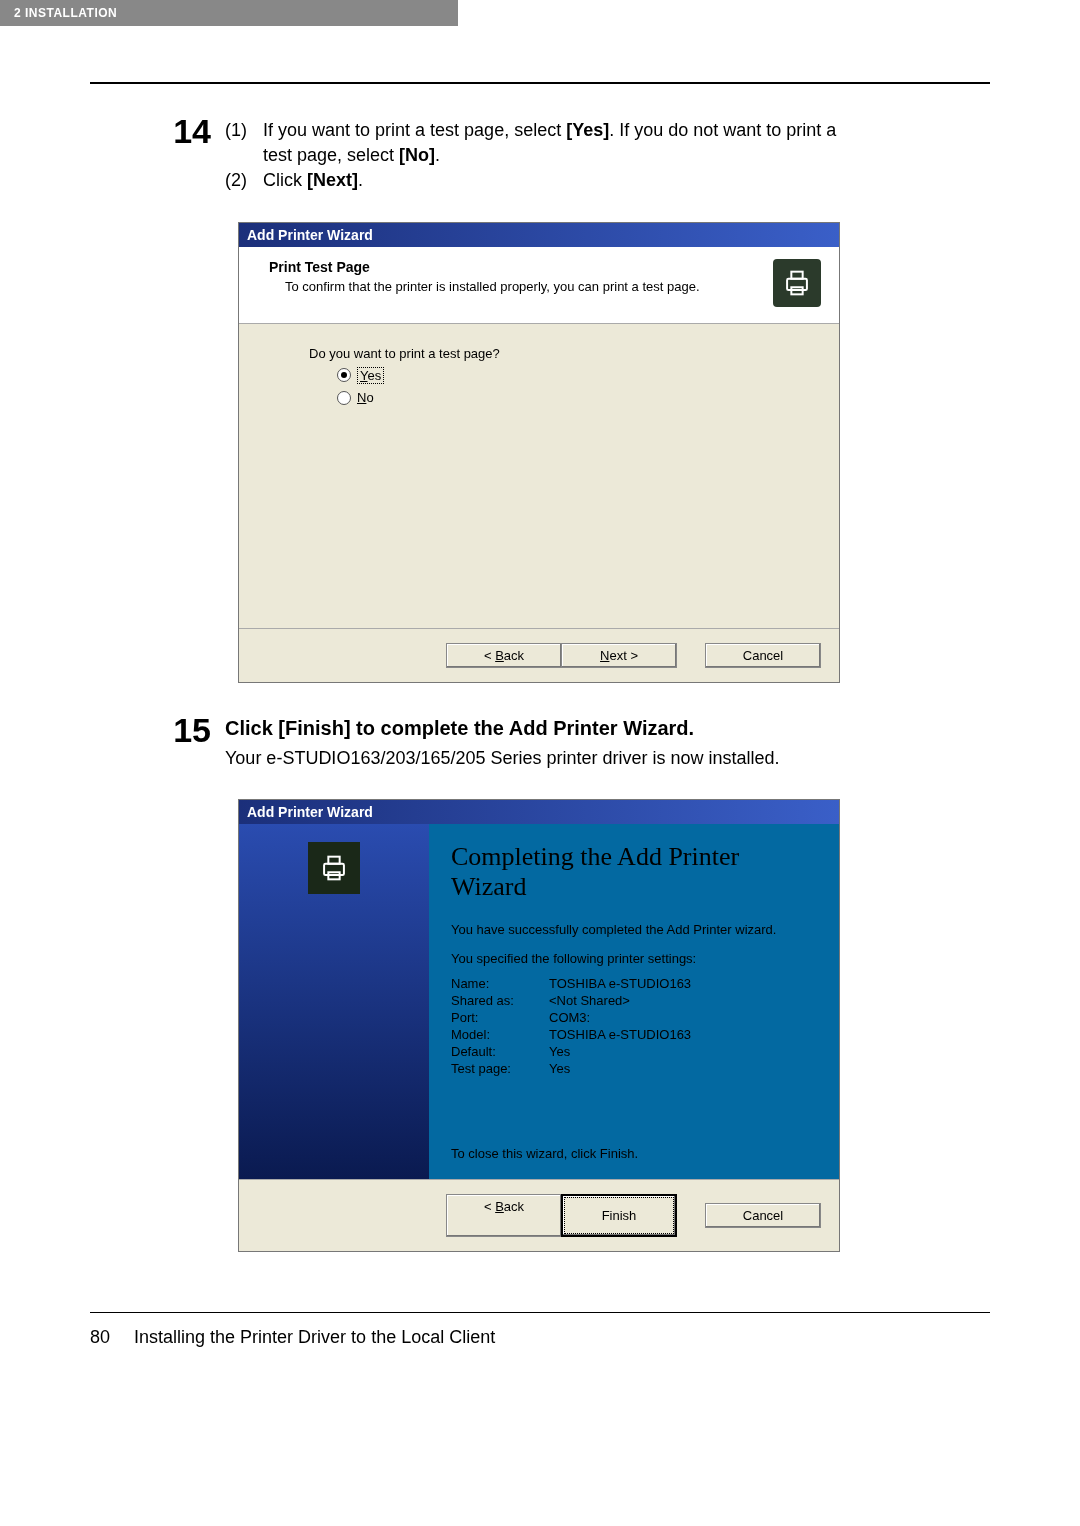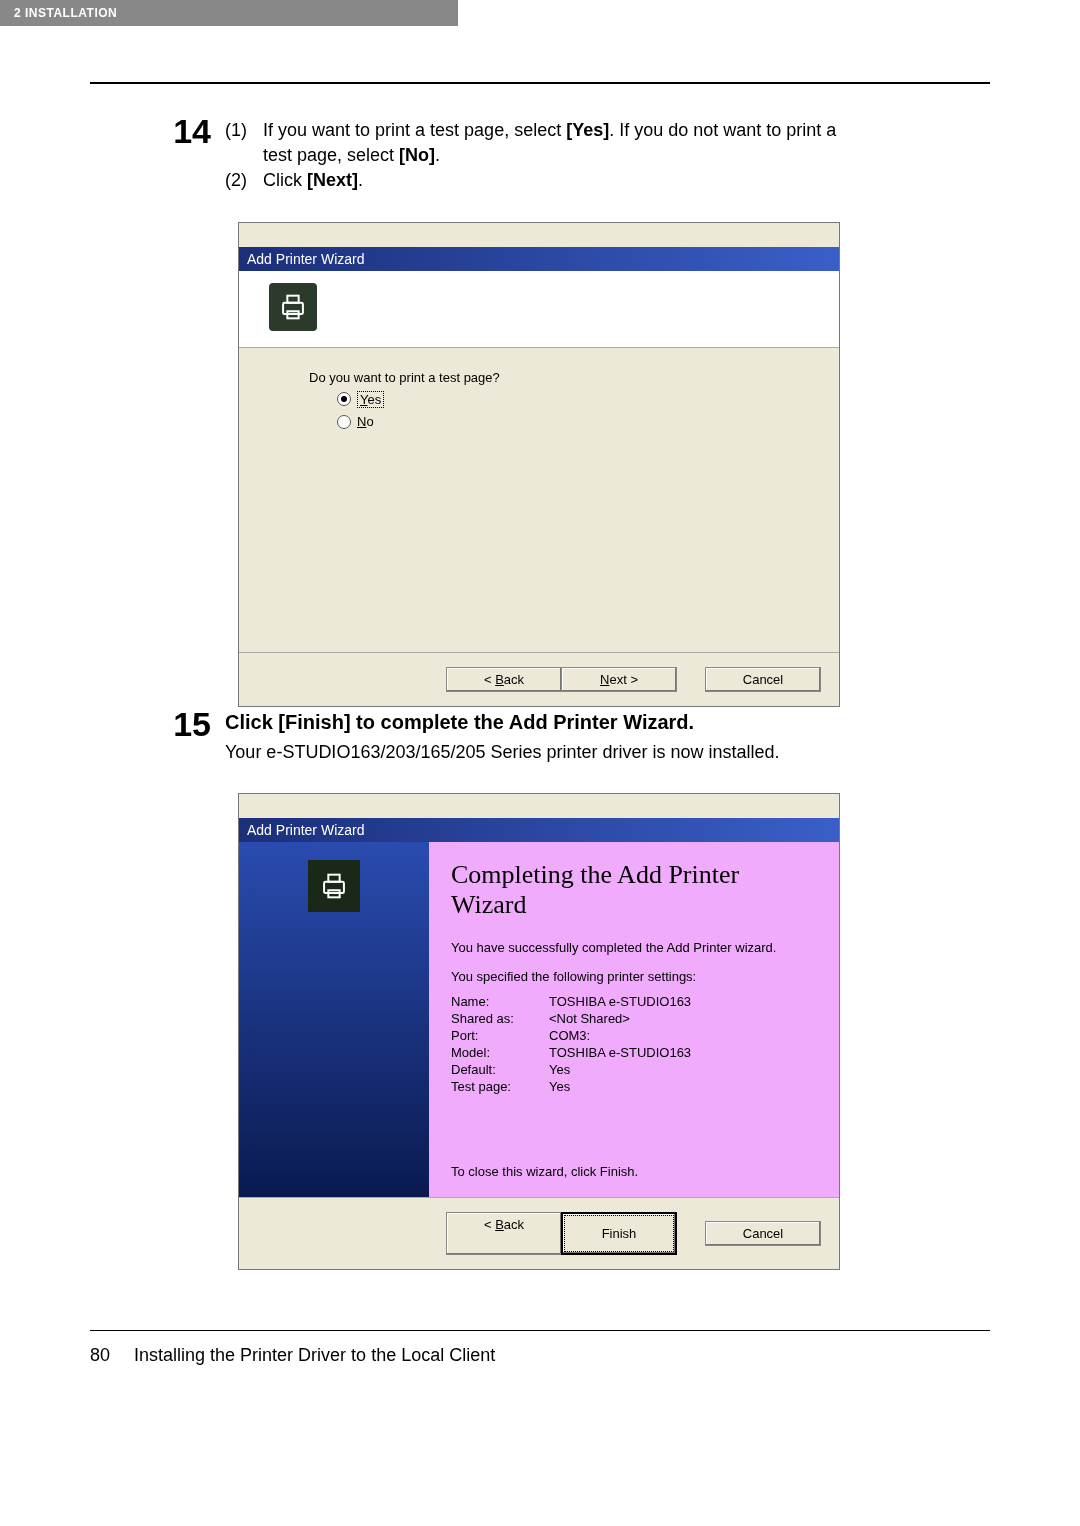--- a/index.html
+++ b/index.html
@@ -66,23 +66,22 @@
     margin: 0 240px 0 238px;
     border: 1px solid #777;
     background: #ece9d8;
     font-family: Tahoma, Arial, sans-serif;
   }
   .wizard-titlebar {
     background: #2a3b8f;
     background: linear-gradient(to right, #1b2f7a, #3a5fc8);
     color: #fff;
     font-size: 14px;
-    font-weight: normal;
+    font-weight: bold;
     padding: 4px 8px;
-    margin-top: 24px;
   }
   .wizard-header {
     background: #fff;
     padding: 12px 18px 16px 30px;
     display: flex;
     justify-content: space-between;
     align-items: flex-start;
     border-bottom: 1px solid #aaa;
   }
   .wizard-header-text .h1 {
@@ -162,21 +161,21 @@
     align-items:flex-start;
     justify-content:center;
     padding-top: 18px;
   }
   .wizard2 .side-panel .big-icon {
     width: 52px; height: 52px; background:#1a2818;
     display:flex;align-items:center;justify-content:center;
   }
   .wizard2 .right-pane {
     flex:1;
-    background:#f0abfc;
+    background:#0369a1;
     padding: 18px 22px;
     font-size: 13px;
   }
   .wizard2 .big-title {
     font-family: "Times New Roman", serif;
     font-size: 26px;
     margin-bottom: 20px;
   }
   .settings-table {
     font-size: 13px;
@@ -218,20 +217,24 @@
             <span>Click </span><b>[Next]</b><span>.</span>
           </span>
         </div>
       </div>
     </div>
   </div>
 
   <div class="wizard">
     <div class="wizard-titlebar">Add Printer Wizard</div>
     <div class="wizard-header">
+      <div class="wizard-header-text">
+        <div class="h1">Print Test Page</div>
+        <div class="h2">To confirm that the printer is installed properly, you can print a test page.</div>
+      </div>
       <div class="wizard-icon">
         <svg class="printer-svg" viewBox="0 0 24 24" fill="none" stroke="#fff" stroke-width="1.4">
           <rect x="5" y="9" width="14" height="8" rx="1"></rect>
           <rect x="8" y="4" width="8" height="5"></rect>
           <rect x="8" y="15" width="8" height="5"></rect>
         </svg>
       </div>
     </div>
     <div class="wizard-inner">
       <div>Do you want to print a test page?</div>
@@ -246,21 +249,21 @@
     </div>
     <div class="wizard-buttons">
       <div class="btn-group-left">
         <div class="btn"><span>&lt; </span><span class="underline">B</span><span>ack</span></div>
         <div class="btn"><span class="underline">N</span><span>ext &gt;</span></div>
       </div>
       <div class="btn">Cancel</div>
     </div>
   </div>
 
-  <div class="content-block" style="">
+  <div class="content-block" style="margin-top:30px;">
     <div class="step-num">15</div>
     <div class="step-body">
       <div class="step-title">Click [Finish] to complete the Add Printer Wizard.</div>
       <div class="step-text">Your e-STUDIO163/203/165/205 Series printer driver is now installed.</div>
     </div>
   </div>
 
   <div class="wizard wizard2">
     <div class="wizard-titlebar">Add Printer Wizard</div>
     <div class="wizard-main">

